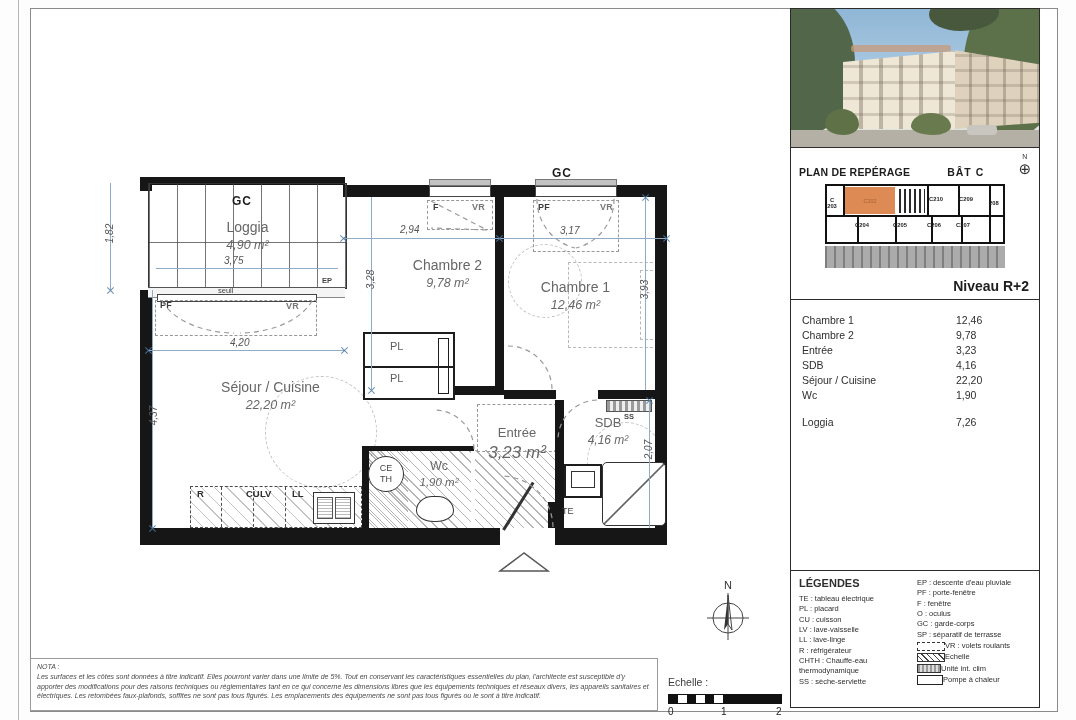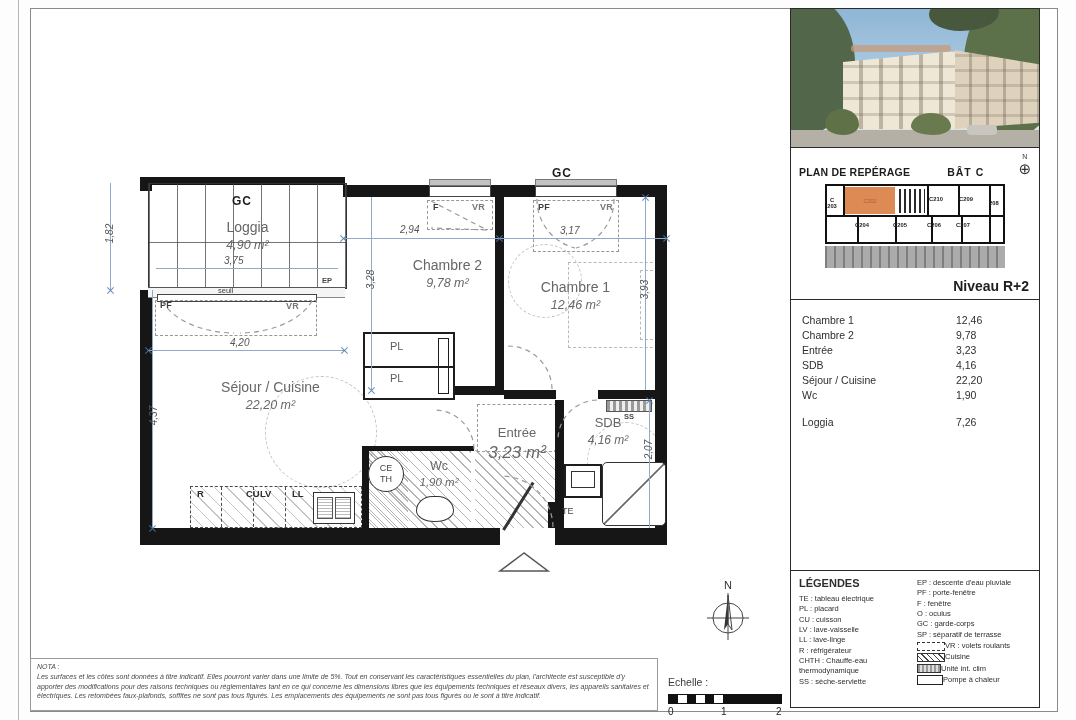--- a/index.html
+++ b/index.html
@@ -416,21 +416,21 @@
         <div>F : fenêtre</div>
         <div>O : oculus</div>
         <div>GC : garde-corps</div>
         <div>SP : séparatif de terrasse</div>
         <div class="leg-sym">
           <span class="sym-vr"></span>
           <span>VR : volets roulants</span>
         </div>
         <div class="leg-sym">
           <span class="sym-hatch"></span>
-          <span>Cuisine</span>
+          <span>Echelle</span>
         </div>
         <div class="leg-sym">
           <span class="sym-clim"></span>
           <span>Unité int. clim</span>
         </div>
         <div class="leg-sym">
           <span class="sym-box"></span>
           <span>Pompe à chaleur</span>
         </div>
       </div>

